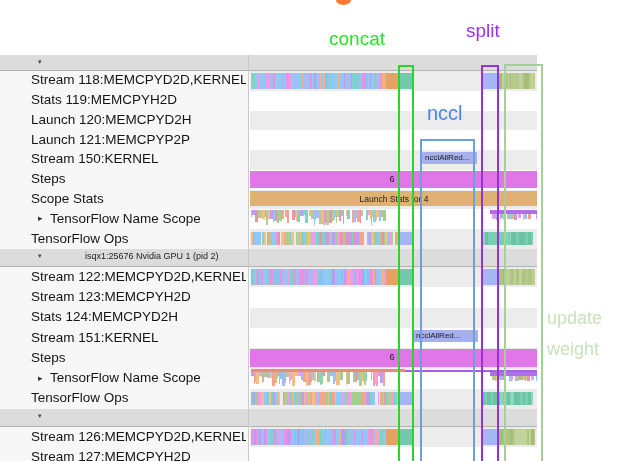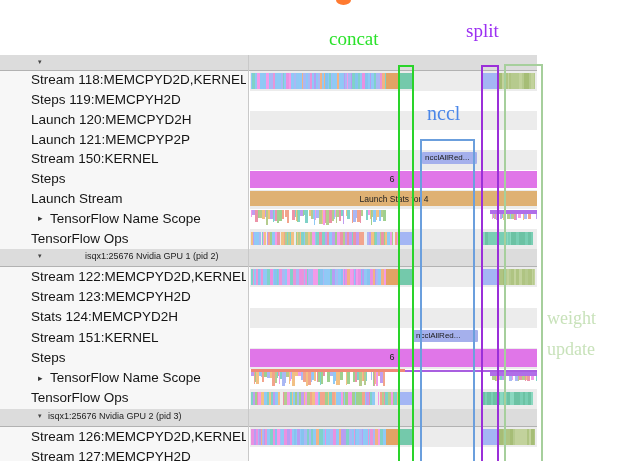--- a/index.html
+++ b/index.html
@@ -8,21 +8,21 @@
   .abs{position:absolute;}
   .abs i{position:absolute;top:0;display:block;}
   .hdr-txt{position:absolute;font-size:9px;color:#222;white-space:nowrap;}
   .hdr-tri{position:absolute;font-size:7px;color:#444;}
   .row-txt{position:absolute;font-size:13.5px;color:#151515;white-space:nowrap;overflow:hidden;}
   .exp-tri{position:absolute;font-size:9px;color:#333;}
   .blk-txt{font-size:8px;color:#1b1b1b;white-space:nowrap;overflow:hidden;padding:1px 0 0 3px;}
   .bar-lbl{position:absolute;font-size:9px;color:#222;text-align:center;}
   .launch-lbl{position:absolute;font-size:8.5px;color:#222;text-align:center;white-space:nowrap;}
   .ov{position:absolute;border:2px solid;box-sizing:border-box;background:transparent;}
-  .ann{position:absolute;white-space:nowrap;font-family:Liberation Serif, serif;}
+  .ann{position:absolute;white-space:nowrap;}
   #concat-label{left:329px;top:28px;font-size:19px;}
   #split-label{left:466px;top:20px;font-size:19px;}
   #nccl-label{left:427px;top:102px;font-size:20px;}
   #weight-label{left:547px;top:303px;font-size:18px;line-height:31px;}
   #concat-box{left:398px;top:65px;width:16px;height:401px;}
   #split-box{left:481px;top:65px;width:18px;height:401px;}
   #weight-box{left:504px;top:64px;width:39px;height:402px;}
   #nccl-box{left:420px;top:139px;width:55px;height:327px;}
   #top-frag{position:absolute;left:336px;top:-5px;width:15px;height:10px;border-radius:50%;}
 </style>
@@ -123,21 +123,21 @@
         <i style="left: 22px; width: 2px; height: 15.78px; background: rgb(194, 210, 156);"></i>
         <i style="left: 24px; width: 2px; height: 15.78px; background: rgb(182, 202, 142);"></i>
         <i style="left: 26px; width: 3px; height: 15.78px; background: rgb(166, 189, 118);"></i>
         <i style="left: 29px; width: 2px; height: 15.78px; background: rgb(166, 189, 118);"></i>
         <i style="left: 31px; width: 1px; height: 15.78px; background: rgb(182, 202, 142);"></i>
         <i style="left: 32px; width: 1px; height: 15.78px; background: rgb(182, 202, 142);"></i>
         <i style="left: 33px; width: 3px; height: 15.78px; background: rgb(194, 210, 156);"></i>
         <i style="left: 36px; width: 2px; height: 15.78px; background: rgb(182, 202, 142);"></i>
       </div>
       <div class="abs" style="left: 0px; top: 90.78px; width: 248px; height: 19.78px;">
-        <span class="row-txt" style="left: 31px; top: 1.39px; max-width: 215px;">Steps 119:MEMCPYH2D</span>
+        <span class="row-txt" style="left: 31px; top: 1.39px; max-width: 215px;">Stats 119:MEMCPYH2D</span>
       </div>
       <div class="abs" style="left: 0px; top: 110.56px; width: 248px; height: 19.78px;">
         <span class="row-txt" style="left: 31px; top: 1.39px; max-width: 215px;">Launch 120:MEMCPYD2H</span>
       </div>
       <div class="abs" style="left: 250px; top: 110.56px; width: 287px; height: 19.78px; background: rgb(236, 236, 236);"></div>
       <div class="abs" style="left: 0px; top: 130.34px; width: 248px; height: 19.78px;">
         <span class="row-txt" style="left: 31px; top: 1.39px; max-width: 215px;">Launch 121:MEMCPYP2P</span>
       </div>
       <div class="abs" style="left: 0px; top: 150.12px; width: 248px; height: 19.78px;">
         <span class="row-txt" style="left: 31px; top: 1.39px; max-width: 215px;">Stream 150:KERNEL</span>
@@ -145,21 +145,21 @@
       <div class="abs" style="left: 250px; top: 150.12px; width: 287px; height: 19.78px; background: rgb(236, 236, 236);"></div>
       <div class="abs" style="left: 422px; top: 152.12px; width: 55px; height: 12px; background: rgb(165, 176, 236); border-radius: 1px;">
         <div class="blk-txt">ncclAllRed...</div>
       </div>
       <div class="abs" style="left: 0px; top: 169.9px; width: 248px; height: 19.78px;">
         <span class="row-txt" style="left: 31px; top: 1.39px; max-width: 215px;">Steps</span>
       </div>
       <div class="abs" style="left: 250px; top: 170.9px; width: 287px; height: 16.78px; background: rgb(224, 118, 232);"></div>
       <div class="bar-lbl" style="left: 386px; top: 173.9px; width: 12px;">6</div>
       <div class="abs" style="left: 0px; top: 189.68px; width: 248px; height: 19.78px;">
-        <span class="row-txt" style="left: 31px; top: 1.39px; max-width: 215px;">Launch Stream</span>
+        <span class="row-txt" style="left: 31px; top: 1.39px; max-width: 215px;">Scope Stats</span>
       </div>
       <div class="abs" style="left: 250px; top: 189.68px; width: 287px; height: 19.78px; background: rgb(236, 236, 236);"></div>
       <div class="abs" style="left: 250px; top: 190.68px; width: 287px; height: 15.78px; background: rgb(223, 177, 115);"></div>
       <div class="launch-lbl" style="left: 329px; top: 193.68px; width: 130px;">Launch Stats for 4</div>
       <div class="abs" style="left: 0px; top: 209.46px; width: 248px; height: 19.78px;">
         <span class="exp-tri" style="left: 38px; top: 3.89px;">▸</span>
         <span class="row-txt" style="left: 50px; top: 1.39px; max-width: 196px;">TensorFlow Name Scope</span>
       </div>
       <div class="abs" style="left: 251px; top: 210.46px; width: 135px; height: 15px; overflow: hidden;">
         <i style="left: 0px; width: 1px; height: 7.01406px; background: rgb(242, 154, 232);"></i>
@@ -656,21 +656,20 @@
         <i style="left: 35px; width: 3px; height: 13.3px; background: rgb(108, 194, 164);"></i>
         <i style="left: 38px; width: 3px; height: 13.3px; background: rgb(121, 206, 180);"></i>
         <i style="left: 41px; width: 1px; height: 13.3px; background: rgb(108, 194, 164);"></i>
         <i style="left: 42px; width: 1px; height: 13.3px; background: rgb(108, 194, 164);"></i>
         <i style="left: 43px; width: 3px; height: 13.3px; background: rgb(121, 206, 180);"></i>
         <i style="left: 46px; width: 3px; height: 13.3px; background: rgb(108, 194, 164);"></i>
         <i style="left: 49px; width: 3px; height: 13.3px; background: rgb(138, 216, 192);"></i>
       </div>
       <div class="abs" style="left: 0px; top: 409.12px; width: 537px; height: 18px; background: rgb(220, 220, 220); border-bottom: 1px solid rgb(178, 178, 178); box-sizing: border-box;">
         <span class="hdr-tri" style="left: 38px; top: 3px;">▾</span>
-        <span class="hdr-txt" style="left: 48px; top: 2px;">isqx1:25676 Nvidia GPU 2 (pid 3)</span>
       </div>
       <div class="abs" style="left: 0px; top: 427.12px; width: 248px; height: 40px; background: rgb(247, 247, 247);"></div>
       <div class="abs" style="left: 0px; top: 427.12px; width: 248px; height: 20px;">
         <span class="row-txt" style="left: 31px; top: 1.5px; max-width: 215px;">Stream 126:MEMCPYD2D,KERNEL,MI</span>
       </div>
       <div class="abs" style="left: 250px; top: 427.12px; width: 287px; height: 20px; background: rgb(236, 236, 236);"></div>
       <div class="abs" style="left: 251px; top: 429.12px; width: 135px; height: 16px; overflow: hidden;">
         <i style="left: 0px; width: 1px; height: 16px; background: rgb(234, 144, 224);"></i>
         <i style="left: 1px; width: 2px; height: 16px; background: rgb(234, 144, 224);"></i>
         <i style="left: 3px; width: 2px; height: 16px; background: rgb(183, 157, 242);"></i>
@@ -770,16 +769,16 @@
 
   <div id="concat-box" class="ov" style="border-color: rgb(42, 212, 42);"></div>
   <div id="split-box" class="ov" style="border-color: rgb(155, 47, 217);"></div>
   <div id="weight-box" class="ov" style="border-color: rgb(166, 207, 156);"></div>
   <div id="nccl-box" class="ov" style="border-color: rgb(107, 159, 221);"></div>
 
   <div id="concat-label" class="ann" style="color: rgb(42, 226, 42);">concat</div>
   <div id="split-label" class="ann" style="color: rgb(155, 47, 242);">split</div>
   <div id="nccl-label" class="ann" style="color: rgb(74, 134, 232);">nccl</div>
   <div id="weight-label" class="ann" style="color: rgb(200, 226, 186);">
+    <div>update</div>
     <div>weight</div>
-    <div>update</div>
   </div>
 </div>
 
 </body></html>

